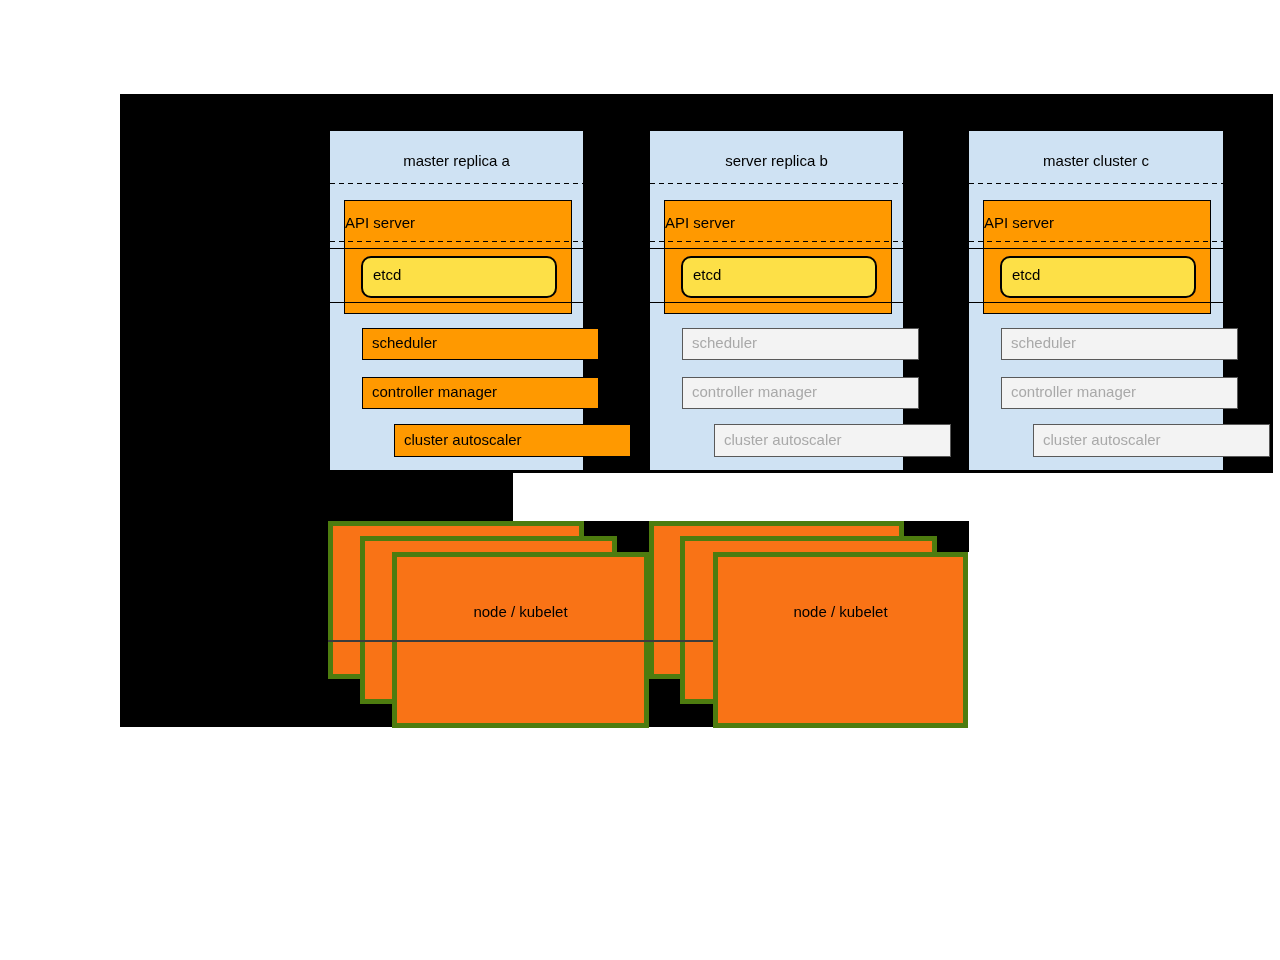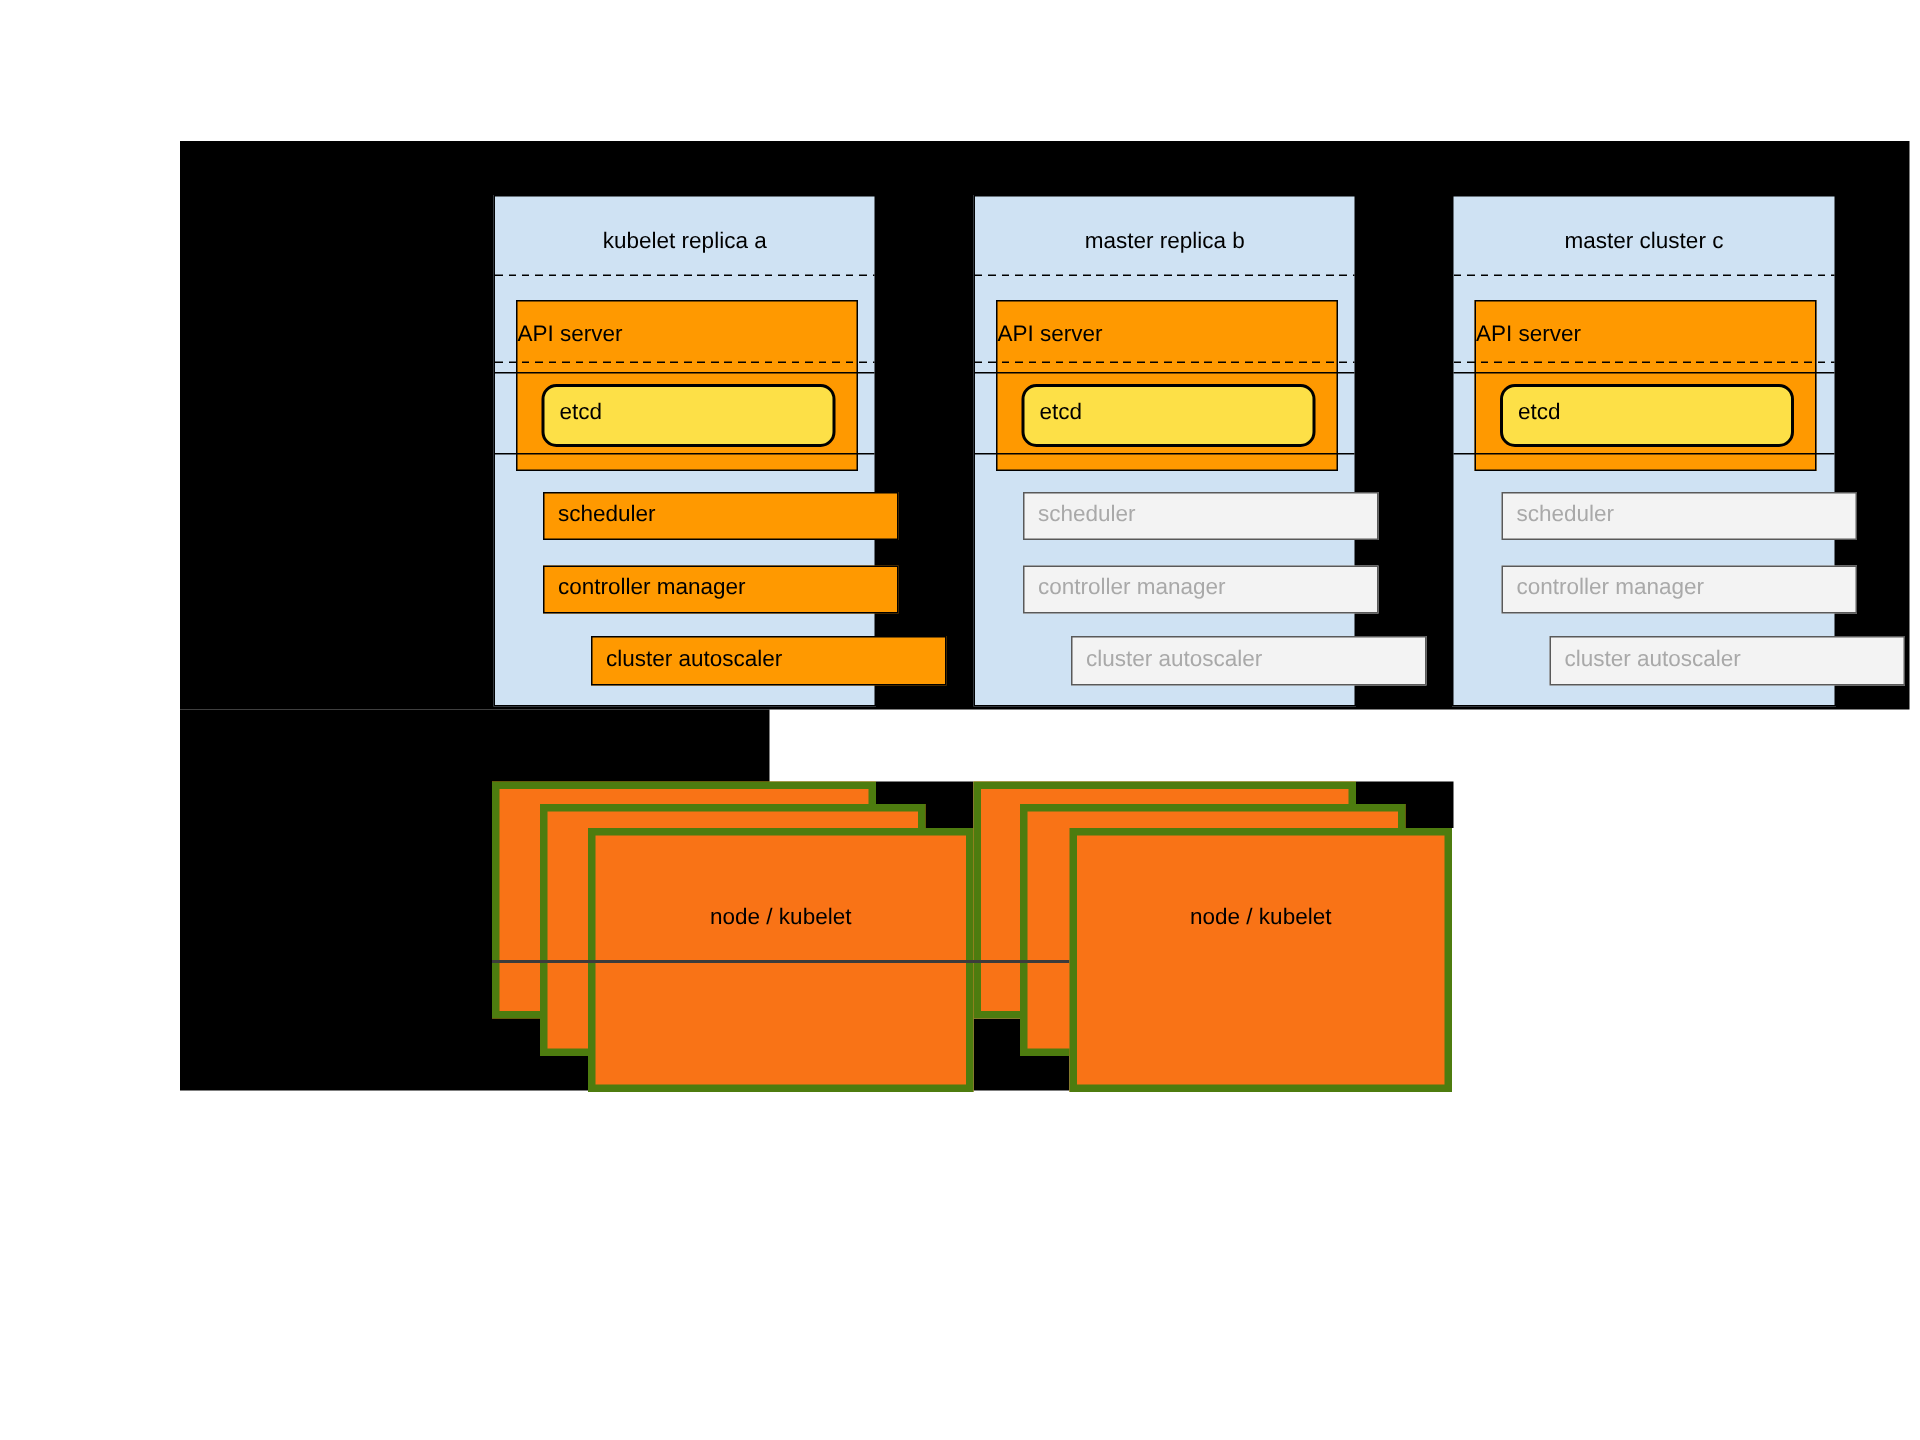--- a/index.html
+++ b/index.html
@@ -42,38 +42,38 @@
 <div class="canvas">
 
   <div class="abs black" style="left:120px;top:94px;width:1153px;height:379px;"></div>
   <div class="abs black" style="left:120px;top:473px;width:393px;height:254px;"></div>
   <div class="abs black" style="left:584px;top:521px;width:65px;height:31px;"></div>
   <div class="abs black" style="left:904px;top:521px;width:65px;height:31px;"></div>
   <div class="abs black" style="left:649px;top:679px;width:31px;height:48px;"></div>
   <div class="abs black" style="left:680px;top:704px;width:33px;height:23px;"></div>
 
   <div class="abs master active" style="left:329px;top:130px;width:255px;height:341px;">
-    <div class="m-title">kubelet replica a</div>
+    <div class="m-title">master replica a</div>
     <div class="hline dash" style="top:52px;"></div>
     <div class="api">
       <div class="api-label">API server</div>
       <div class="etcd">
         <div class="etcd-label">etcd</div>
       </div>
     </div>
     <div class="hline dash" style="top:110px;"></div>
     <div class="hline solid" style="top:117px;"></div>
     <div class="hline solid" style="top:171px;"></div>
     <div class="comp c1">scheduler</div>
     <div class="comp c2">controller manager</div>
     <div class="comp c3">cluster autoscaler</div>
   </div>
 
   <div class="abs master inactive" style="left:649px;top:130px;width:255px;height:341px;">
-    <div class="m-title">master replica b</div>
+    <div class="m-title">server replica b</div>
     <div class="hline dash" style="top:52px;"></div>
     <div class="api">
       <div class="api-label">API server</div>
       <div class="etcd">
         <div class="etcd-label">etcd</div>
       </div>
     </div>
     <div class="hline dash" style="top:110px;"></div>
     <div class="hline solid" style="top:117px;"></div>
     <div class="hline solid" style="top:171px;"></div>

